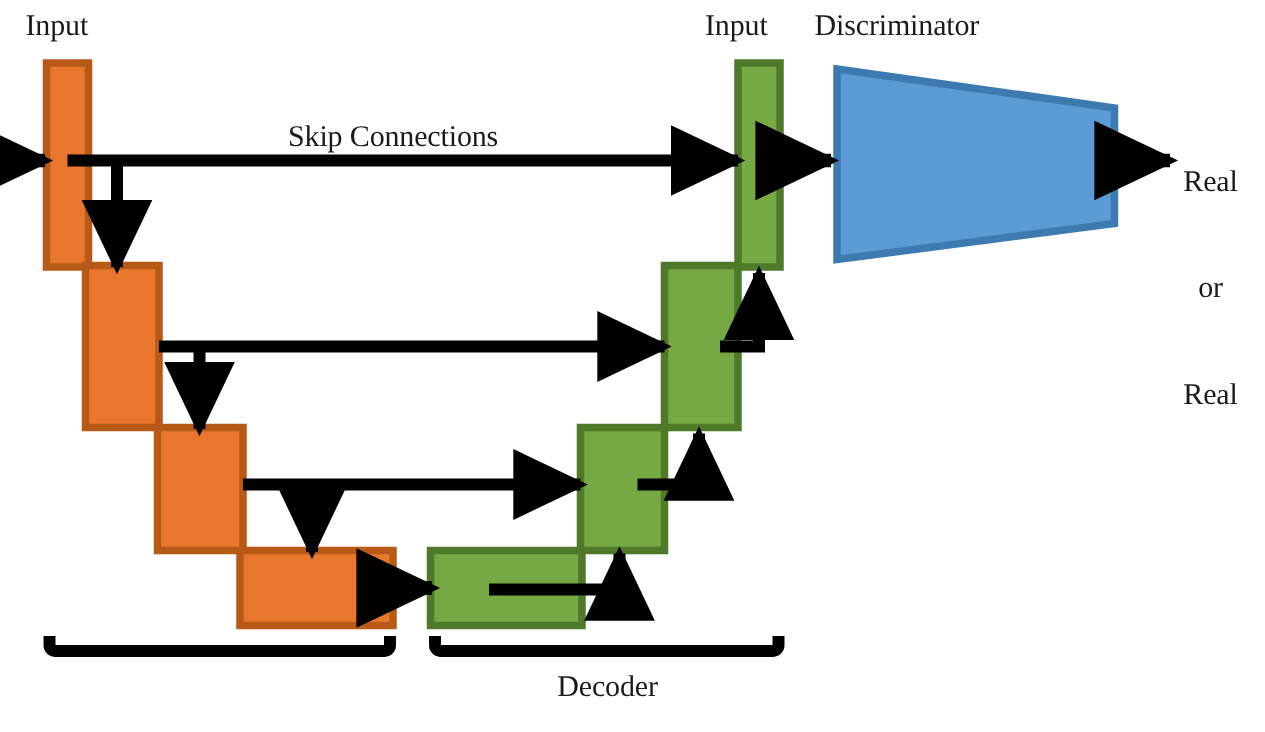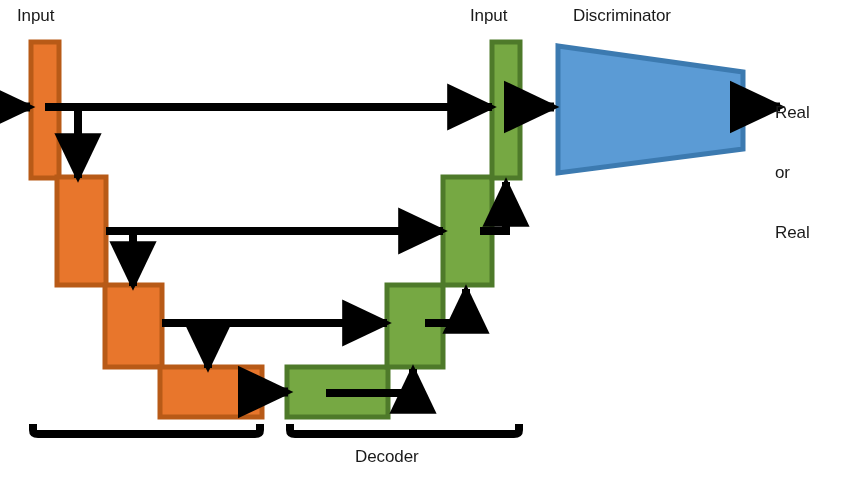--- a/index.html
+++ b/index.html
@@ -20,27 +20,28 @@
   #svg-root {
     position: absolute;
     left: 0;
     top: 0;
     width: 843px;
     height: 488px;
   }
   .lbl {
     position: absolute;
     color: #1a1a1a;
-    font-family: Liberation Sans, sans-serif;
-    font-size: 17px;
+    font-family: Liberation Serif, serif;
+    font-size: 20px;
     line-height: 1.18;
     white-space: pre;
     letter-spacing: -0.1px;
   }
   .lbl-center {
+    text-align: center;
   }
 </style>
 </head>
 <body>
 
 <div id="diagram">
 
   <svg id="svg-root" viewBox="0 0 843 488">
     <defs>
       <marker id="arrowhead" markerWidth="8" markerHeight="8" refX="5.6" refY="3.2" orient="auto" markerUnits="strokeWidth">
@@ -89,22 +90,23 @@
 
     <path d="M 33,424 L 33,430 Q 33,434 38,434 L 255,434 Q 260,434 260,430 L 260,424" fill="none" stroke="#000000" stroke-width="8" stroke-linecap="butt"></path>
 
     <path d="M 290,424 L 290,430 Q 290,434 295,434 L 514,434 Q 519,434 519,430 L 519,424" fill="none" stroke="#000000" stroke-width="8" stroke-linecap="butt"></path>
   </svg>
 
   <div class="lbl" style="left:17px; top:6px;">Input</div>
 
   <div class="lbl" style="left:470px; top:6px;">Input</div>
 
-  <div class="lbl" style="left:573px; top:6px;">Discriminator</div>
+  <div class="lbl" style="left:543px; top:6px;">Discriminator</div>
 
+  <div class="lbl" style="left:192px; top:80px;">Skip Connections</div>
 
 
   <div class="lbl lbl-center" style="left:355px; top:447px; width:100px;">Decoder</div>
 
   <div class="lbl lbl-center" style="left:775px; top:63px; width:64px;">
     <div>Real</div>
     <div>or</div>
     <div>Real</div>
   </div>
 

